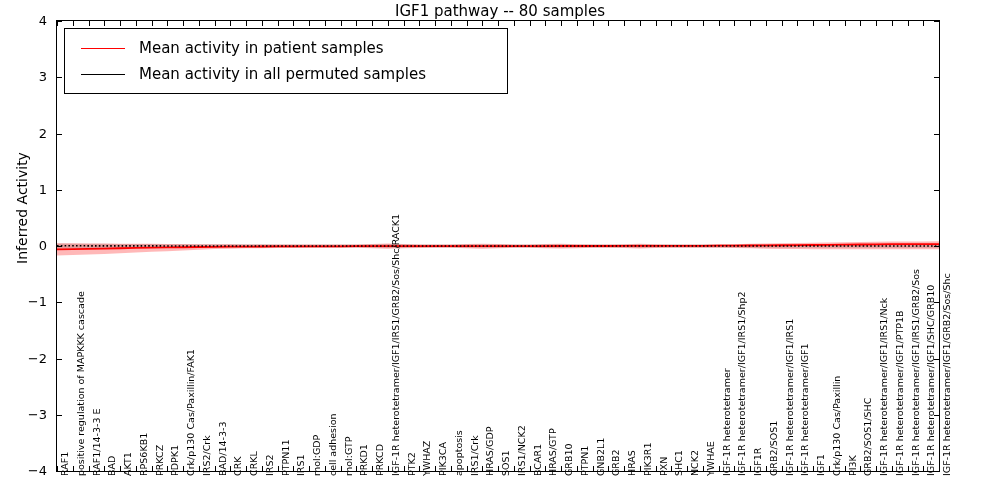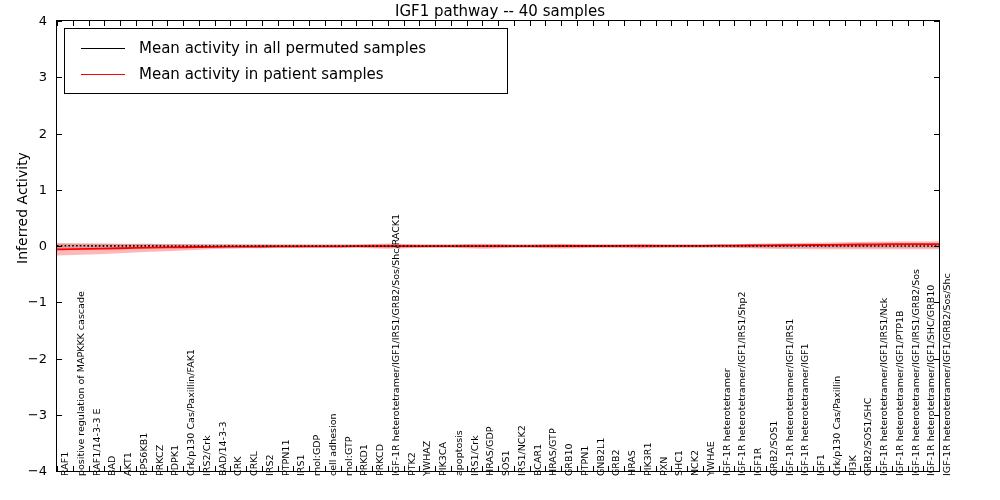--- a/index.html
+++ b/index.html
@@ -39,21 +39,21 @@
   .leg-row{display:flex;align-items:center;height:26px;}
   .leg-line{width:44px;height:0;border-top:1.6px solid #000;margin:0 14px 0 8px;}
   .leg-line.red{border-top-color:#ff0000;}
   .leg-text{font-size:15px;color:#000;}
 </style>
 </head>
 <body>
 
 <div id="root">
 
-  <div class="chart-title">IGF1 pathway -- 40 samples</div>
+  <div class="chart-title">IGF1 pathway -- 80 samples</div>
   <div class="ylabel">Inferred Activity</div>
 
   <div id="plot">
     <div id="inner">
       <svg id="svg" width="882" height="450" viewBox="0 0 882 450" preserveAspectRatio="none">
           <path d="M0.00,222.47L15.75,222.64L31.50,222.75L47.25,222.86L63.00,222.98L78.75,223.03L94.50,223.09L110.25,223.14L126.00,223.20L141.75,223.26L157.50,223.31L173.25,223.31L189.00,223.37L204.75,223.37L220.50,223.43L236.25,223.43L252.00,223.43L267.75,223.48L283.50,223.48L299.25,223.48L315.00,223.31L330.75,223.09L346.50,223.31L362.25,223.48L378.00,223.54L393.75,223.54L409.50,223.31L425.25,223.20L441.00,223.31L456.75,223.54L472.50,223.54L488.25,223.31L504.00,223.26L519.75,223.43L535.50,223.54L551.25,223.54L567.00,223.43L582.75,223.31L598.50,223.43L614.25,223.54L630.00,223.54L645.75,223.54L661.50,223.54L677.25,223.43L693.00,223.31L708.75,223.20L724.50,223.14L740.25,223.14L756.00,223.14L771.75,223.20L787.50,223.20L803.25,223.20L819.00,223.14L834.75,223.14L850.50,223.14L866.25,223.20L882.00,223.20L882.00,226.80L866.25,226.80L850.50,226.86L834.75,226.86L819.00,226.86L803.25,226.80L787.50,226.80L771.75,226.80L756.00,226.86L740.25,226.86L724.50,226.86L708.75,226.80L693.00,226.69L677.25,226.57L661.50,226.46L645.75,226.46L630.00,226.46L614.25,226.46L598.50,226.57L582.75,226.69L567.00,226.57L551.25,226.46L535.50,226.46L519.75,226.57L504.00,226.74L488.25,226.69L472.50,226.46L456.75,226.46L441.00,226.69L425.25,226.80L409.50,226.69L393.75,226.46L378.00,226.46L362.25,226.52L346.50,226.69L330.75,226.91L315.00,226.69L299.25,226.52L283.50,226.52L267.75,226.52L252.00,226.57L236.25,226.57L220.50,226.57L204.75,226.63L189.00,226.63L173.25,226.69L157.50,226.69L141.75,226.74L126.00,226.80L110.25,226.86L94.50,226.91L78.75,226.97L63.00,227.03L47.25,227.14L31.50,227.25L15.75,227.36L0.00,227.53Z" fill="#000000" fill-opacity="0.16" stroke="none"></path>
           <path d="M0.00,222.19L15.75,222.30L31.50,222.41L47.25,222.53L63.00,222.64L78.75,222.75L94.50,222.86L110.25,222.98L126.00,223.09L141.75,223.20L157.50,223.31L173.25,223.37L189.00,223.43L204.75,223.43L220.50,223.48L236.25,223.48L252.00,223.48L267.75,223.54L283.50,223.54L299.25,223.48L315.00,223.09L330.75,222.53L346.50,222.98L362.25,223.43L378.00,223.54L393.75,223.54L409.50,223.09L425.25,222.64L441.00,222.98L456.75,223.48L472.50,223.54L488.25,222.98L504.00,222.75L519.75,223.20L535.50,223.54L551.25,223.54L567.00,223.20L582.75,222.86L598.50,223.20L614.25,223.54L630.00,223.54L645.75,223.48L661.50,223.37L677.25,223.14L693.00,222.75L708.75,222.41L724.50,222.19L740.25,221.96L756.00,221.74L771.75,221.51L787.50,221.29L803.25,221.06L819.00,220.84L834.75,220.61L850.50,220.50L866.25,220.39L882.00,220.28L882.00,228.15L866.25,228.15L850.50,228.26L834.75,228.26L819.00,228.26L803.25,228.15L787.50,228.15L771.75,228.15L756.00,228.15L740.25,228.04L724.50,227.93L708.75,227.70L693.00,227.36L677.25,227.03L661.50,226.80L645.75,226.69L630.00,226.69L614.25,226.69L598.50,227.03L582.75,227.47L567.00,227.03L551.25,226.69L535.50,226.69L519.75,227.14L504.00,227.59L488.25,227.36L472.50,226.69L456.75,226.80L441.00,227.36L425.25,227.70L409.50,227.25L393.75,226.69L378.00,226.69L362.25,226.91L346.50,227.36L330.75,227.81L315.00,227.25L299.25,226.86L283.50,226.80L267.75,226.80L252.00,226.86L236.25,226.91L220.50,226.97L204.75,227.14L189.00,227.36L173.25,227.70L157.50,228.09L141.75,228.83L126.00,229.50L110.25,230.18L94.50,230.85L78.75,231.53L63.00,232.20L47.25,232.88L31.50,233.44L15.75,234.00L0.00,234.56Z" fill="#ff0000" fill-opacity="0.28" stroke="none"></path>
           <path d="M0.00,228.38L15.75,228.09L31.50,227.81L47.25,227.53L63.00,227.25L78.75,226.97L94.50,226.69L110.25,226.46L126.00,226.24L141.75,226.01L157.50,225.79L173.25,225.68L189.00,225.56L204.75,225.51L220.50,225.45L236.25,225.39L252.00,225.34L267.75,225.28L283.50,225.28L299.25,225.22L315.00,225.22L330.75,225.17L346.50,225.17L362.25,225.11L378.00,225.11L393.75,225.11L409.50,225.11L425.25,225.11L441.00,225.06L456.75,225.06L472.50,225.06L488.25,225.06L504.00,225.00L519.75,225.00L535.50,225.00L551.25,225.00L567.00,224.94L582.75,224.94L598.50,224.89L614.25,224.89L630.00,224.83L645.75,224.78L661.50,224.72L677.25,224.61L693.00,224.49L708.75,224.38L724.50,224.27L740.25,224.16L756.00,223.99L771.75,223.82L787.50,223.65L803.25,223.48L819.00,223.31L834.75,223.20L850.50,223.14L866.25,223.09L882.00,223.03" fill="none" stroke="#ff0000" stroke-width="1.8"></path>
           <path d="M0.00,224.72L15.75,224.78L31.50,224.83L47.25,224.83L63.00,224.89L78.75,224.89L94.50,224.89L110.25,224.94L126.00,224.94L141.75,224.94L157.50,225.00L173.25,225.00L189.00,225.00L204.75,225.00L220.50,225.00L236.25,225.00L252.00,225.00L267.75,225.00L283.50,225.00L299.25,225.00L315.00,225.00L330.75,225.00L346.50,225.00L362.25,225.00L378.00,225.00L393.75,225.00L409.50,225.00L425.25,225.00L441.00,225.00L456.75,225.00L472.50,225.00L488.25,225.00L504.00,225.00L519.75,225.00L535.50,225.00L551.25,225.00L567.00,225.00L582.75,225.00L598.50,225.00L614.25,225.00L630.00,225.00L645.75,225.00L661.50,225.00L677.25,225.00L693.00,225.00L708.75,225.00L724.50,225.00L740.25,225.00L756.00,225.00L771.75,225.00L787.50,225.00L803.25,225.00L819.00,225.00L834.75,225.00L850.50,225.00L866.25,225.00L882.00,225.00" fill="none" stroke="#000000" stroke-width="1.6" stroke-dasharray="1.6,2.2"></path>
         </svg>
@@ -260,21 +260,21 @@
       <div class="xtick-label" style="left: 863.25px; top: 476px;">GRB2/SOS1/SHC</div>
       <div class="xtick-label" style="left: 879px; top: 476px;">IGF-1R heterotetramer/IGF1/IRS1/Nck</div>
       <div class="xtick-label" style="left: 894.75px; top: 476px;">IGF-1R heterotetramer/IGF1/PTP1B</div>
       <div class="xtick-label" style="left: 910.5px; top: 476px;">IGF-1R heterotetramer/IGF1/IRS1/GRB2/Sos</div>
       <div class="xtick-label" style="left: 926.25px; top: 476px;">IGF-1R heterotetramer/IGF1/SHC/GRB10</div>
       <div class="xtick-label" style="left: 942px; top: 476px;">IGF-1R heterotetramer/IGF1/GRB2/Sos/Shc</div>
     </div>
 
   <div id="legend">
     <div class="leg-row">
+      <span class="leg-line red"></span>
+      <span class="leg-text">Mean activity in patient samples</span>
+    </div>
+    <div class="leg-row">
       <span class="leg-line"></span>
       <span class="leg-text">Mean activity in all permuted samples</span>
     </div>
-    <div class="leg-row">
-      <span class="leg-line red"></span>
-      <span class="leg-text">Mean activity in patient samples</span>
-    </div>
   </div>
 </div>
 
 </body></html>

